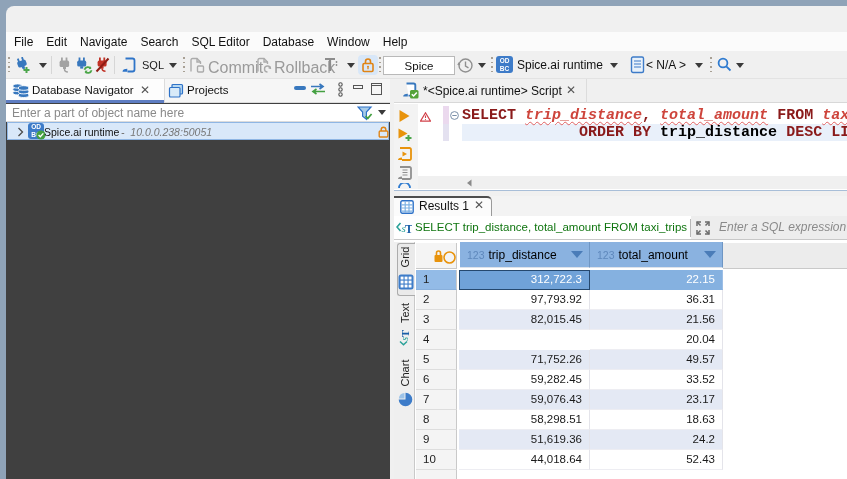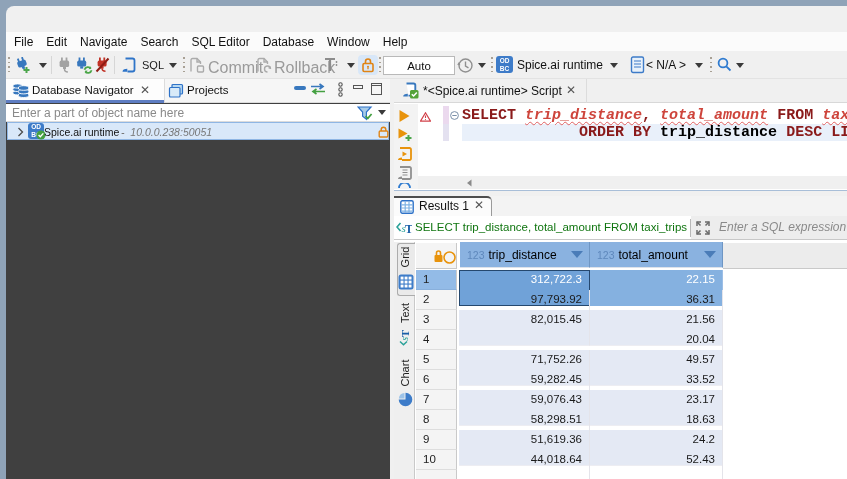--- a/index.html
+++ b/index.html
@@ -51,21 +51,21 @@
 #gridzone { position:absolute; left:0; top:163px; width:100%; height:238px; background:#fff; }
 #gstrip { position:absolute; left:0; top:0; width:21px; height:238px; background:#EFEFEF; border-right:1px solid #C9C9C9; }
 
 #grid { position:absolute; left:22px; top:0; right:0; height:238px; font-size:12px; }
 .ghead { position:absolute; top:1px; height:26px; background:#8AB2E0; border-bottom:1px solid #DDE2EA; }
 .gheadcell { position:absolute; top:0; height:26px; display:flex; align-items:center; }
 .n123 { color:#5E88BC; font-size:10.5px; margin-right:4px; letter-spacing:0; }
 .sortarrow { position:absolute; right:6px; top:9px; width:0; height:0;
   border-left:6.5px solid transparent; border-right:6.5px solid transparent; border-top:7.5px solid #4A7CB8; }
 .gut { position:absolute; left:0; width:41px; background:#F4F4F4; border-right:1px solid #C9C9C9; border-bottom:1px solid #DDDDDD; font-size:11.5px; color:#222; }
-.cell { position:absolute; height:36px; border-bottom:1px solid #EDEDF2; border-right:1px solid #E4E4EA; font-size:11.5px; color:#1a1a1a; text-align:right; padding:3px 7px 0 0; }
+.cell { position:absolute; height:20px; border-bottom:1px solid #EDEDF2; border-right:1px solid #E4E4EA; font-size:11.5px; color:#1a1a1a; text-align:right; padding:3px 7px 0 0; }
 .tint { background:#E4E9F4;padding-left:27px; }
 .vlabel { position:absolute; width:30px; text-align:center; font-size:11px; color:#222; transform:rotate(-90deg); }
 .selrow { background:#85B1E0 !important; color:#fff !important; border-bottom:1px solid #85B1E0; border-right:1px solid #9CBEE6; }
 </style>
 </head>
 <body>
 <div id="win">
   <div id="menubar">
     <span style="padding-left:6.5px;margin-left:1.5px">File</span>
       <span>Edit</span>
@@ -152,21 +152,21 @@
     </svg>
     <i class="caret" style="position:absolute;left:341px;top:12px"></i>
     <div style="position:absolute;left:352px;top:4px;width:20px;height:20px;background:#D8E7F8;border-radius:4px"></div>
     <svg style="position:absolute;left:355px;top:6px" width="14" height="16" viewBox="0 0 14 16" fill="none" stroke="#E08414" stroke-width="1.6">
       <rect x="2" y="6.5" width="10" height="8" rx="1.2"></rect>
       <path d="M4.5 6.5 V4.5 a2.5 2.5 0 0 1 5 0 V6.5"></path>
       <circle cx="7" cy="9.8" r="1" fill="#E08414" stroke="none"></circle>
         <path d="M7 10.5 v1.8" stroke-width="1.3"></path>
     </svg>
     <div class="dotsep" style="left:373px"></div>
-    <div style="position:absolute;left:377px;top:5px;width:72px;height:19px;background:#fff;border:1px solid #B9B9B9;font-size:11.5px;color:#111;text-align:center;padding-top:3px">Auto</div>
+    <div style="position:absolute;left:377px;top:5px;width:72px;height:19px;background:#fff;border:1px solid #B9B9B9;font-size:11.5px;color:#111;text-align:center;padding-top:3px">Spice</div>
     <svg style="position:absolute;left:451px;top:6px" width="17" height="17" viewBox="0 0 17 17" fill="none" stroke="#909090" stroke-width="1.4">
       <circle cx="8.5" cy="8.5" r="6.5"></circle>
         <path d="M8.5 4.5 V9 l3 1.8"></path>
         <path d="M2 5 l-1.8 2.8 3.2.4z" fill="#909090" stroke="none"></path>
     </svg>
     <i class="caret" style="position:absolute;left:472px;top:12px"></i>
     <div class="dotsep" style="left:485px"></div>
     <div style="position:absolute;left:490px;top:5px;width:17px;height:17px;background:#3D7BC8;border-radius:3px;color:#fff;font-size:6.5px;font-weight:bold;text-align:center;line-height:8px;padding-top:1px">OD<br>BC</div>
     <span style="position:absolute;left:511px;top:7px;font-size:12px;color:#111">Spice.ai runtime</span>
     <i class="caret" style="position:absolute;left:604px;top:12px"></i>

